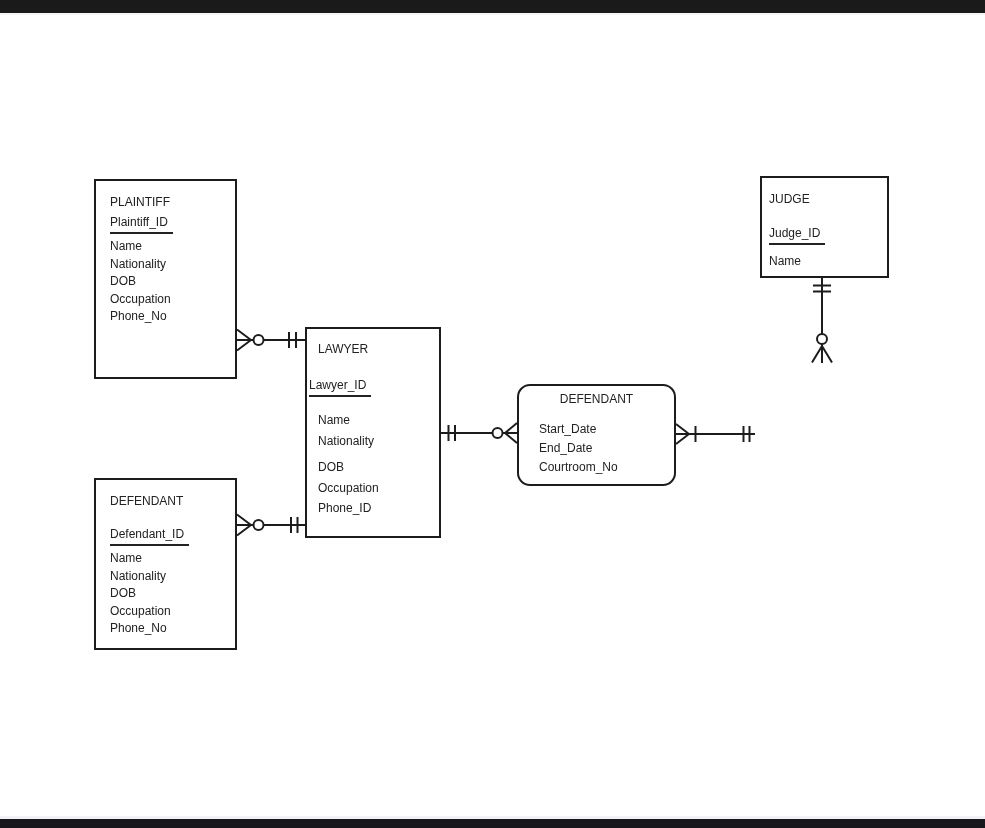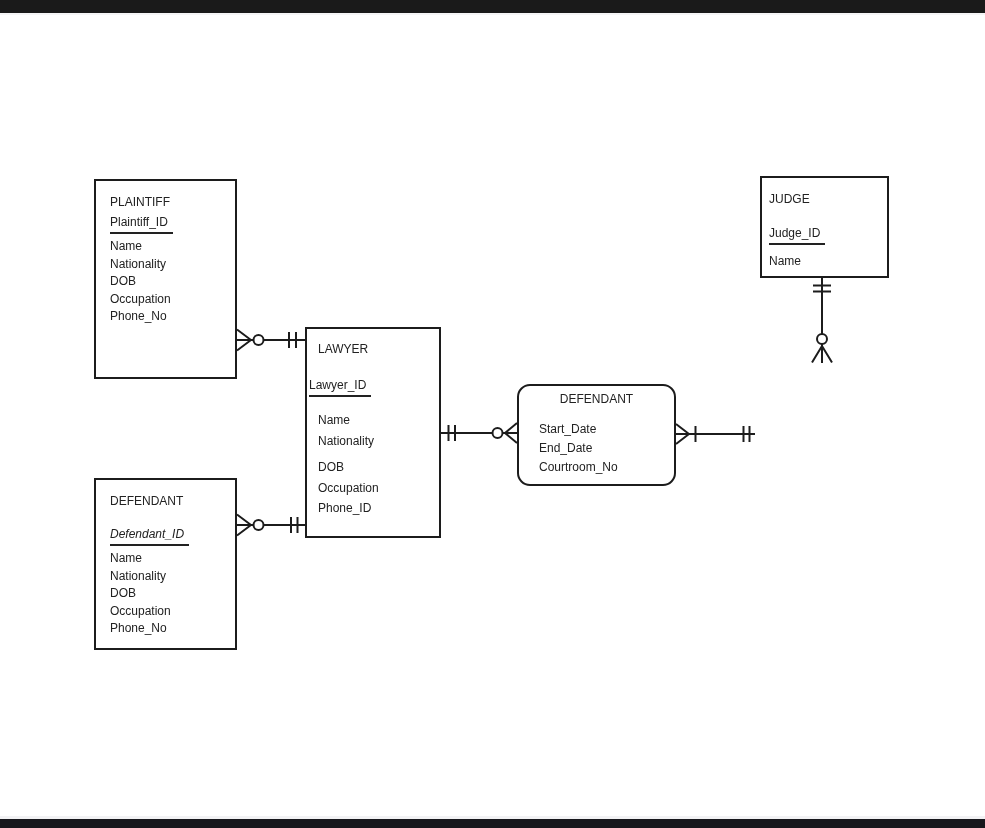--- a/index.html
+++ b/index.html
@@ -32,21 +32,21 @@
   
   .e-lawyer{left:305px;top:327px;width:136px;height:211px;}
   .e-lawyer .title{margin:12px 0 0 11px;}
   .e-lawyer .pk-row{margin:20px 0 0 2px;}
   .e-lawyer .attrs{margin:13px 0 0 11px;line-height:20.5px;}
   .e-lawyer .attr-gap{margin-top:6px;}
 
   
   .e-defendant{left:94px;top:478px;width:143px;height:172px;}
   .e-defendant .title{margin:13px 0 0 14px;}
-  .e-defendant .pk-row{margin:17px 0 0 14px;font-style:italic;}
+  .e-defendant .pk-row{margin:17px 0 0 14px;}
   .e-defendant .attrs{margin:4px 0 0 14px;line-height:17.5px;}
 
   
   .e-assigned{left:517px;top:384px;width:159px;height:102px;border-radius:13px;}
   .e-assigned .title{margin:5px 0 0 0;text-align:center;}
   .e-assigned .attrs{margin:13px 0 0 20px;line-height:19px;}
 
   
   .e-case{left:755px;top:363px;width:154px;height:142px;}
   .e-case .title{margin:12px 0 0 11px;}

